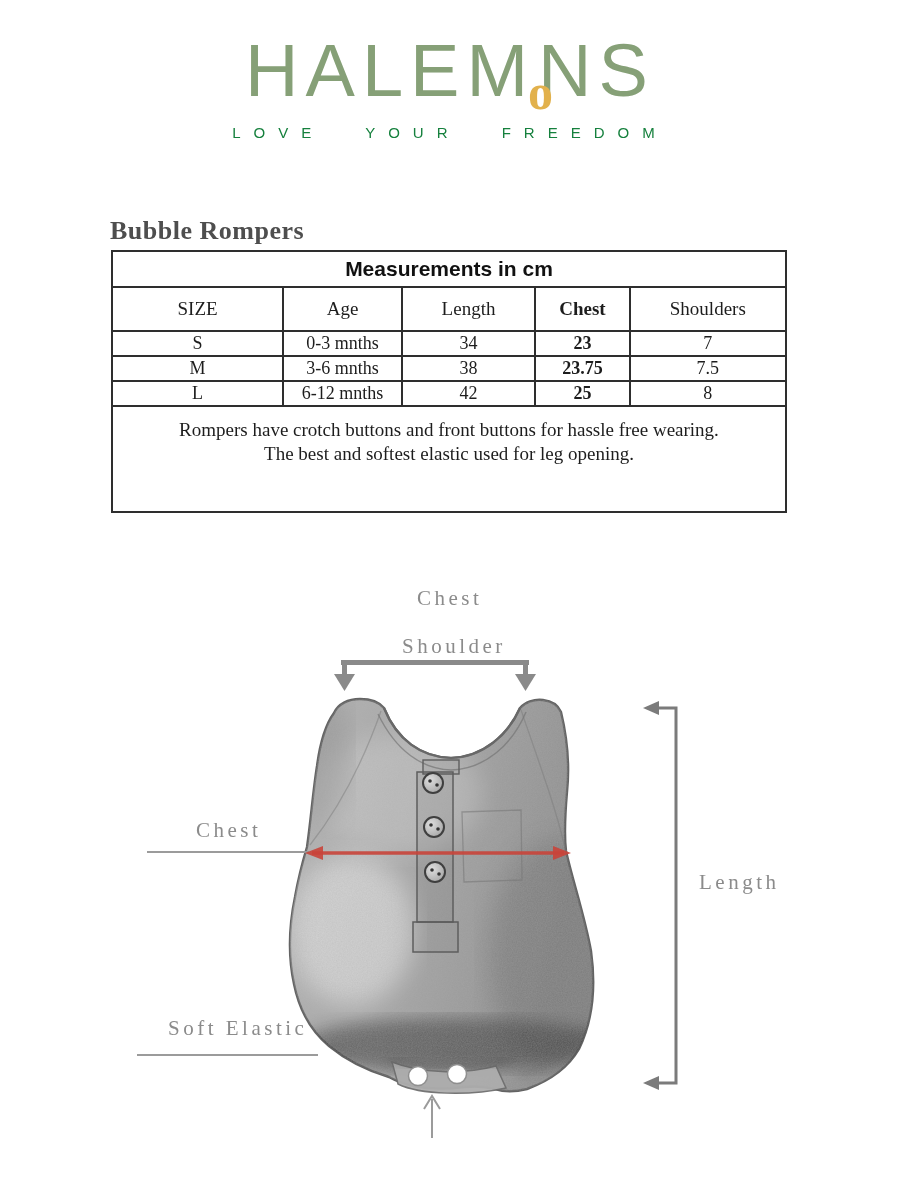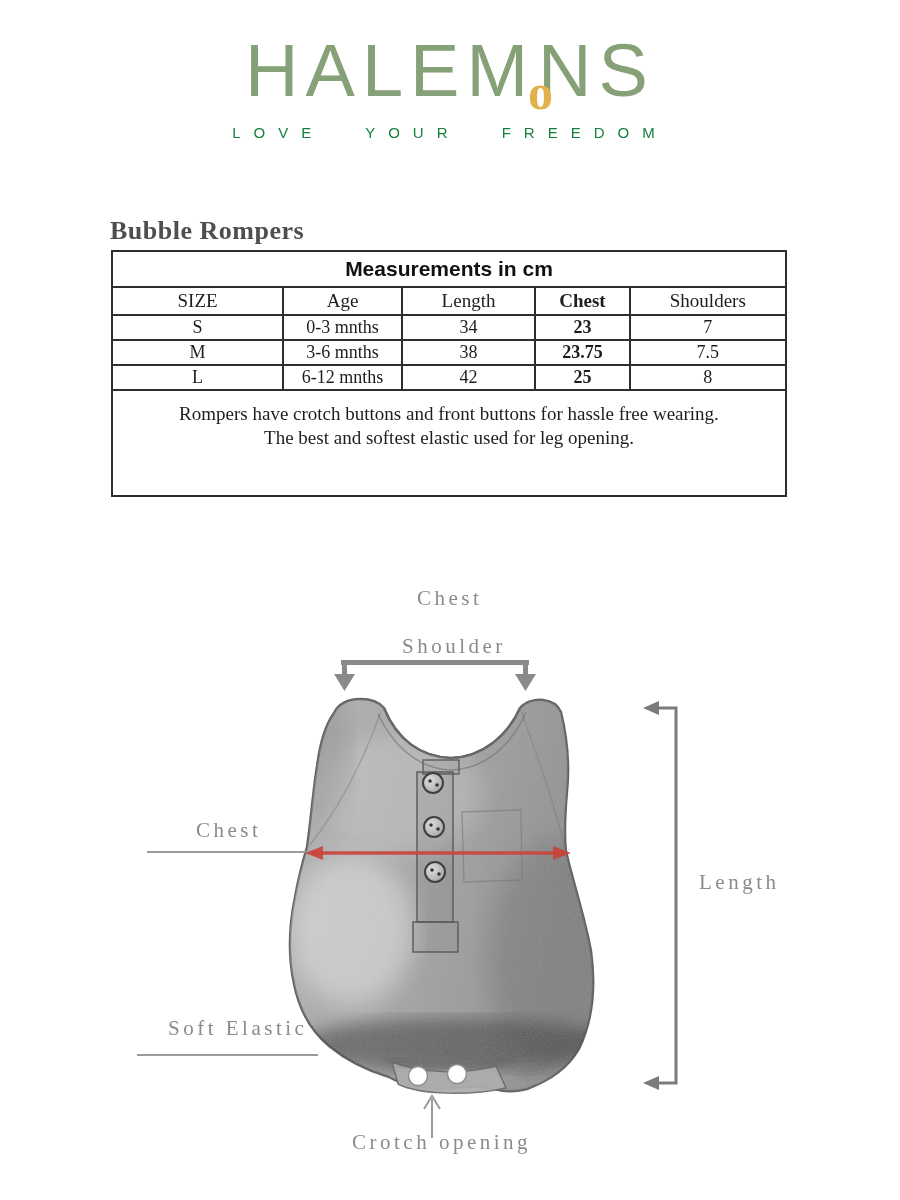--- a/index.html
+++ b/index.html
@@ -19,21 +19,21 @@
   
   #page-title{position:absolute;left:110px;top:216px;font-family:"Liberation Serif",serif;
               font-weight:700;font-size:26px;color:#4e4e4e;letter-spacing:.5px;}
 
   
   #size-table{position:absolute;left:111px;top:250px;width:676px;border-collapse:collapse;
               border:2px solid #2e2e2e;color:#1d1d1d;table-layout:fixed;}
   #size-table th,#size-table td{border:2px solid #2e2e2e;text-align:center;padding:1px 4px;}
   #size-table .cap{font-family:"Liberation Sans",sans-serif;font-size:21px;font-weight:700;
                    padding:5px 12px;color:#111;}
-  #size-table .colh{font-weight:400;font-size:19px;padding:2px 4px;}
+  #size-table .colh{font-weight:400;font-size:19px;padding:10px 4px;}
   #size-table td{font-size:18px;}
   #size-table .b{font-weight:700;}
   #size-table .notes{border:2px solid #2e2e2e;padding:10px 0 44px;font-size:19px;}
   #size-table .notes div{margin:2px 0;}
   .c0{width:25.4%}.c1{width:17.6%}.c2{width:19.8%}.c3{width:14%}.c4{width:23.2%}
 
   
   .lbl{position:absolute;font-family:"Liberation Serif",serif;color:#8b8b8b;
        font-size:21px;letter-spacing:3.5px;white-space:nowrap;}
   #lbl-chest-top{left:417px;top:586px;}
@@ -236,15 +236,14 @@
       <line x1="432" y1="1099" x2="432" y2="1138" stroke="#9b9b9b" stroke-width="2"></line>
       <path d="M 424 1109 L 432 1096 L 440 1109" fill="none" stroke="#9b9b9b" stroke-width="2"></path>
     </g>
   </svg>
 
   <div class="lbl" id="lbl-chest-top">Chest</div>
   <div class="lbl" id="lbl-shoulder">Shoulder</div>
   <div class="lbl" id="lbl-chest-left">Chest</div>
   <div class="lbl" id="lbl-length">Length</div>
   <div class="lbl" id="lbl-soft-elastic">Soft Elastic</div>
-  <div class="lbl" id="lbl-crotch">Crotch opening</div>
 
 </div>
 
 </body></html>

